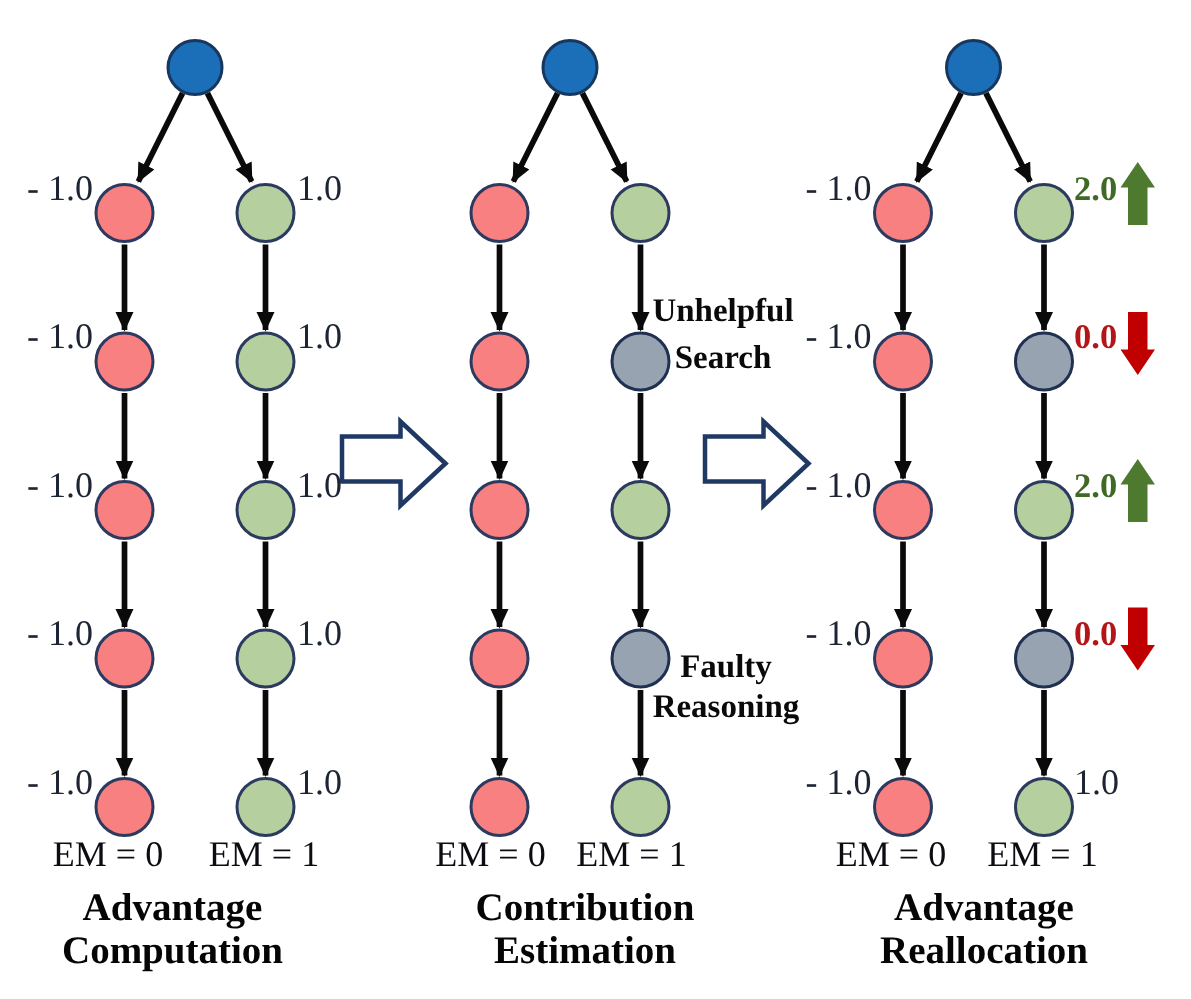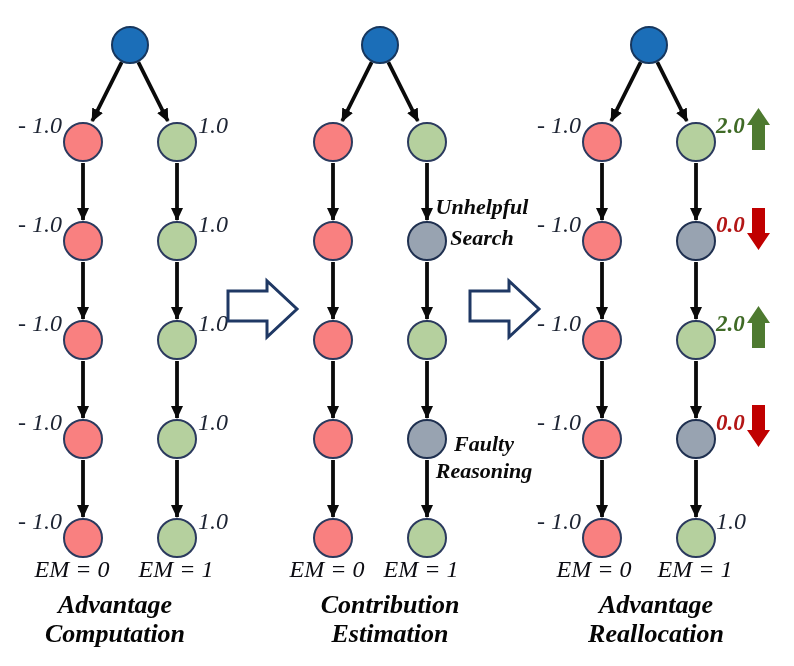--- a/index.html
+++ b/index.html
@@ -1,16 +1,16 @@
 <!DOCTYPE html>
 <html><head>
 <meta charset="utf-8">
 <style>
   html,body{margin:0;padding:0;background:#ffffff;}
-  #canvas{position:relative;width:794px;height:666px;background:#ffffff;overflow:hidden;font-style:italic;}
+  #canvas{position:relative;width:794px;height:666px;background:#ffffff;overflow:hidden;}
   svg{position:absolute;left:0;top:0;}
   text{font-family:"Liberation Serif",serif;}
   .c-blue{fill:#1b6eb8;stroke:#17375e;stroke-width:2;}
   .c-red{fill:#f98080;stroke:#2b3a5e;stroke-width:2;}
   .c-green{fill:#b5d09e;stroke:#2b3a5e;stroke-width:2;}
   .c-gray{fill:#98a3b1;stroke:#1f3050;stroke-width:2;}
   .flow{stroke:#0a0a0a;stroke-width:3.8;fill:none;}
   .hollow{fill:#ffffff;stroke:#1f3864;stroke-width:3;stroke-linejoin:miter;}
   .up{fill:#4e7a30;}
   .down{fill:#c00000;}

